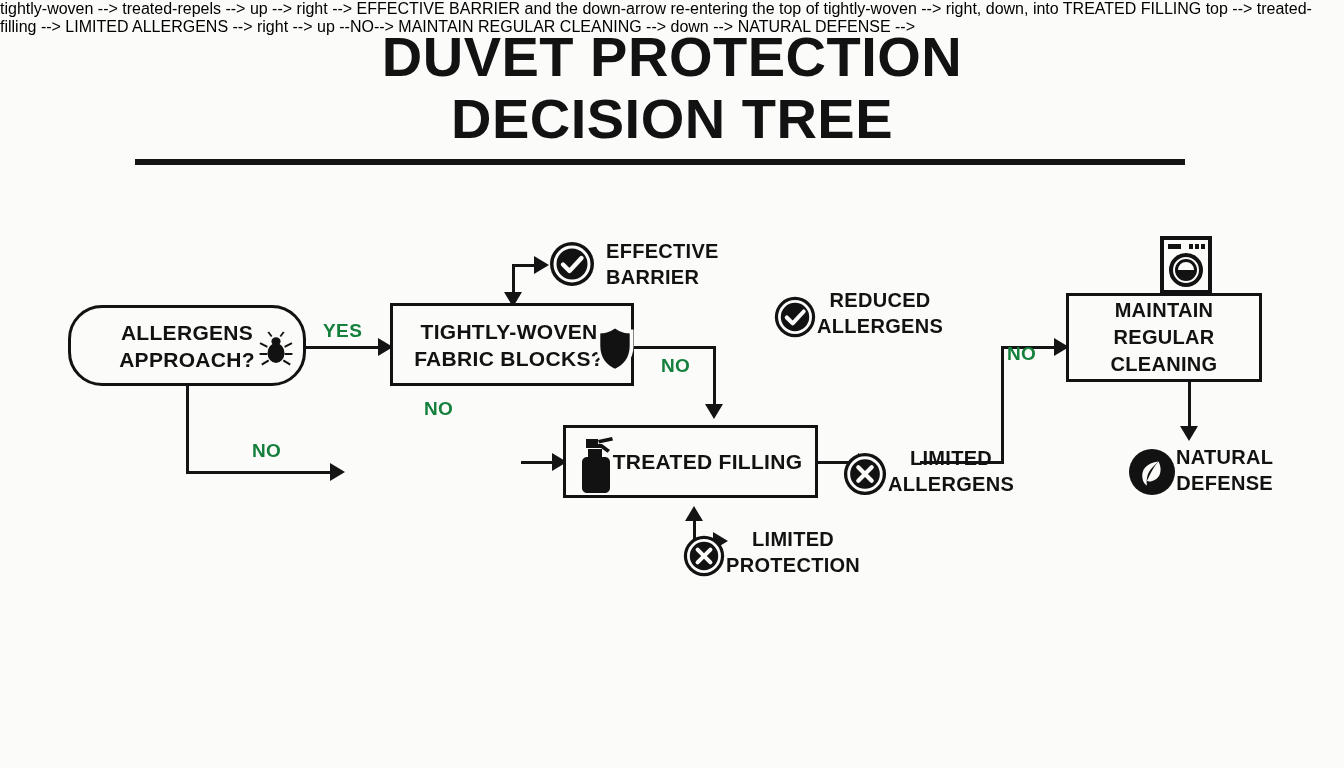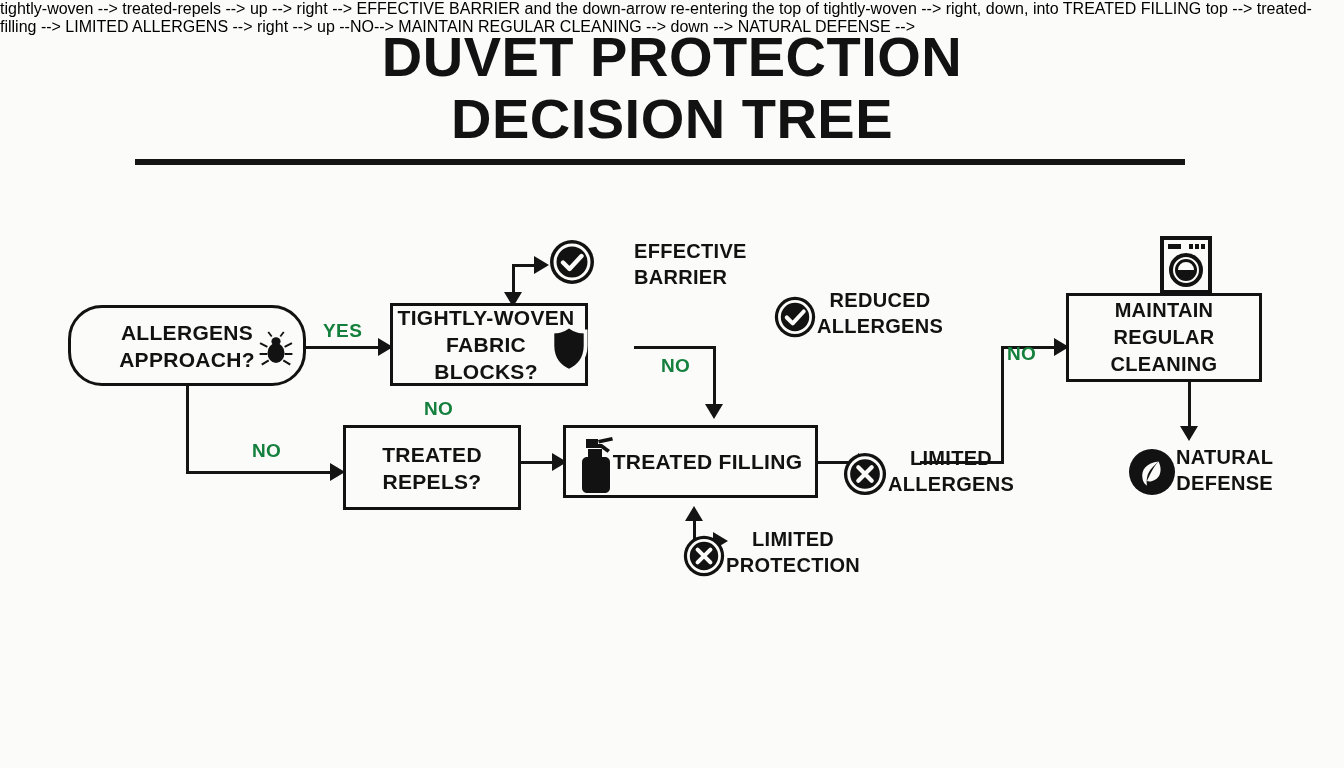--- a/index.html
+++ b/index.html
@@ -215,36 +215,32 @@
           <path d="M12.4 25 L4.6 25 L4.6 27 L12.4 27z"></path>
           <path d="M29.6 25 L37.4 25 L37.4 27 L29.6 27z"></path>
           <path d="M13.2 31.5 L6.2 35.8 L7.3 37.5 L14.2 33.2z"></path>
           <path d="M28.8 31.5 L35.8 35.8 L34.7 37.5 L27.8 33.2z"></path>
         </g>
       </svg>
     </span>
   </div>
 
   
-  <div class="node" style="left:390px; top:303px; width:198px; height:83px;">
+  <div class="node" style="left:390px; top:303px; width:244px; height:83px;">
     <span class="node-label" style="padding-right:6px;">TIGHTLY-WOVEN
 FABRIC BLOCKS?</span>
     <span class="node-icon" style="right:-8px; top:16px;">
       <svg width="48" height="52" viewBox="0 0 48 52" aria-hidden="true">
         <path d="M24 2 C18 6.5 11 7.5 5.5 7.5 L5.5 24 C5.5 38 14.5 46.5 24 50.5 C33.5 46.5 42.5 38 42.5 24 L42.5 7.5 C37 7.5 30 6.5 24 2 Z" fill="#fbfbf9"></path>
         <path d="M24 6.5 C18.7 10.4 12.6 11.4 9.3 11.4 L9.3 24 C9.3 36.2 16.4 43.3 24 46.8 C31.6 43.3 38.7 36.2 38.7 24 L38.7 11.4 C35.4 11.4 29.3 10.4 24 6.5 Z" fill="#121212"></path>
       </svg>
     </span>
   </div>
 
   
-  <div class="node" style="left:343px; top:425px; width:178px; height:85px;">
-    <span class="node-label">TREATED
-REPELS?</span>
-  </div>
 
   
   <div class="node" style="left:563px; top:425px; width:255px; height:73px;">
     <span class="node-label" style="padding-left:34px;">TREATED FILLING</span>
     <span class="node-icon" style="left:8px; top:8px;">
       <svg width="44" height="58" viewBox="0 0 44 58" aria-hidden="true">
         <g fill="#121212">
           <path d="M13 21 L31 21 C33.8 21 36 23.2 36 26 L36 52 C36 54.8 33.8 57 31 57 L13 57 C10.2 57 8 54.8 8 52 L8 26 C8 23.2 10.2 21 13 21 Z"></path>
           <rect x="14" y="13" width="14" height="8"></rect>
           <path d="M12 3 L24 3 L24 8 L28 8 L28 12 L12 12 Z"></path>
@@ -279,21 +275,21 @@
   <div class="edge-label" style="left:323px; top:320px;">YES</div>
   <div class="edge-label" style="left:252px; top:440px;">NO</div>
   <div class="edge-label" style="left:424px; top:398px;">NO</div>
   <div class="edge-label" style="left:661px; top:355px;">NO</div>
   <div class="edge-label" style="left:1007px; top:343px;">NO</div>
 
 
   
 
   
-  <div class="outcome" style="left:548px; top:238px; flex-direction:row; align-items:flex-start;gap:28px;">
+  <div class="outcome" style="left:548px; top:238px; flex-direction:row; align-items:center;">
     <span class="icon-holder">
       <svg width="48" height="48" viewBox="0 0 48 48" aria-hidden="true">
         <circle cx="24" cy="24" r="22" fill="#121212"></circle>
         <circle cx="24" cy="24" r="17" fill="none" stroke="#fbfbf9" stroke-width="3"></circle>
         <path d="M15 24.5 L21.5 31 L33.5 18" fill="none" stroke="#fbfbf9" stroke-width="4.4" stroke-linecap="round" stroke-linejoin="round"></path>
       </svg>
     </span>
     <span class="outcome-caption" style="margin:0 0 0 10px; text-align:left;">EFFECTIVE
 BARRIER</span>
   </div>

